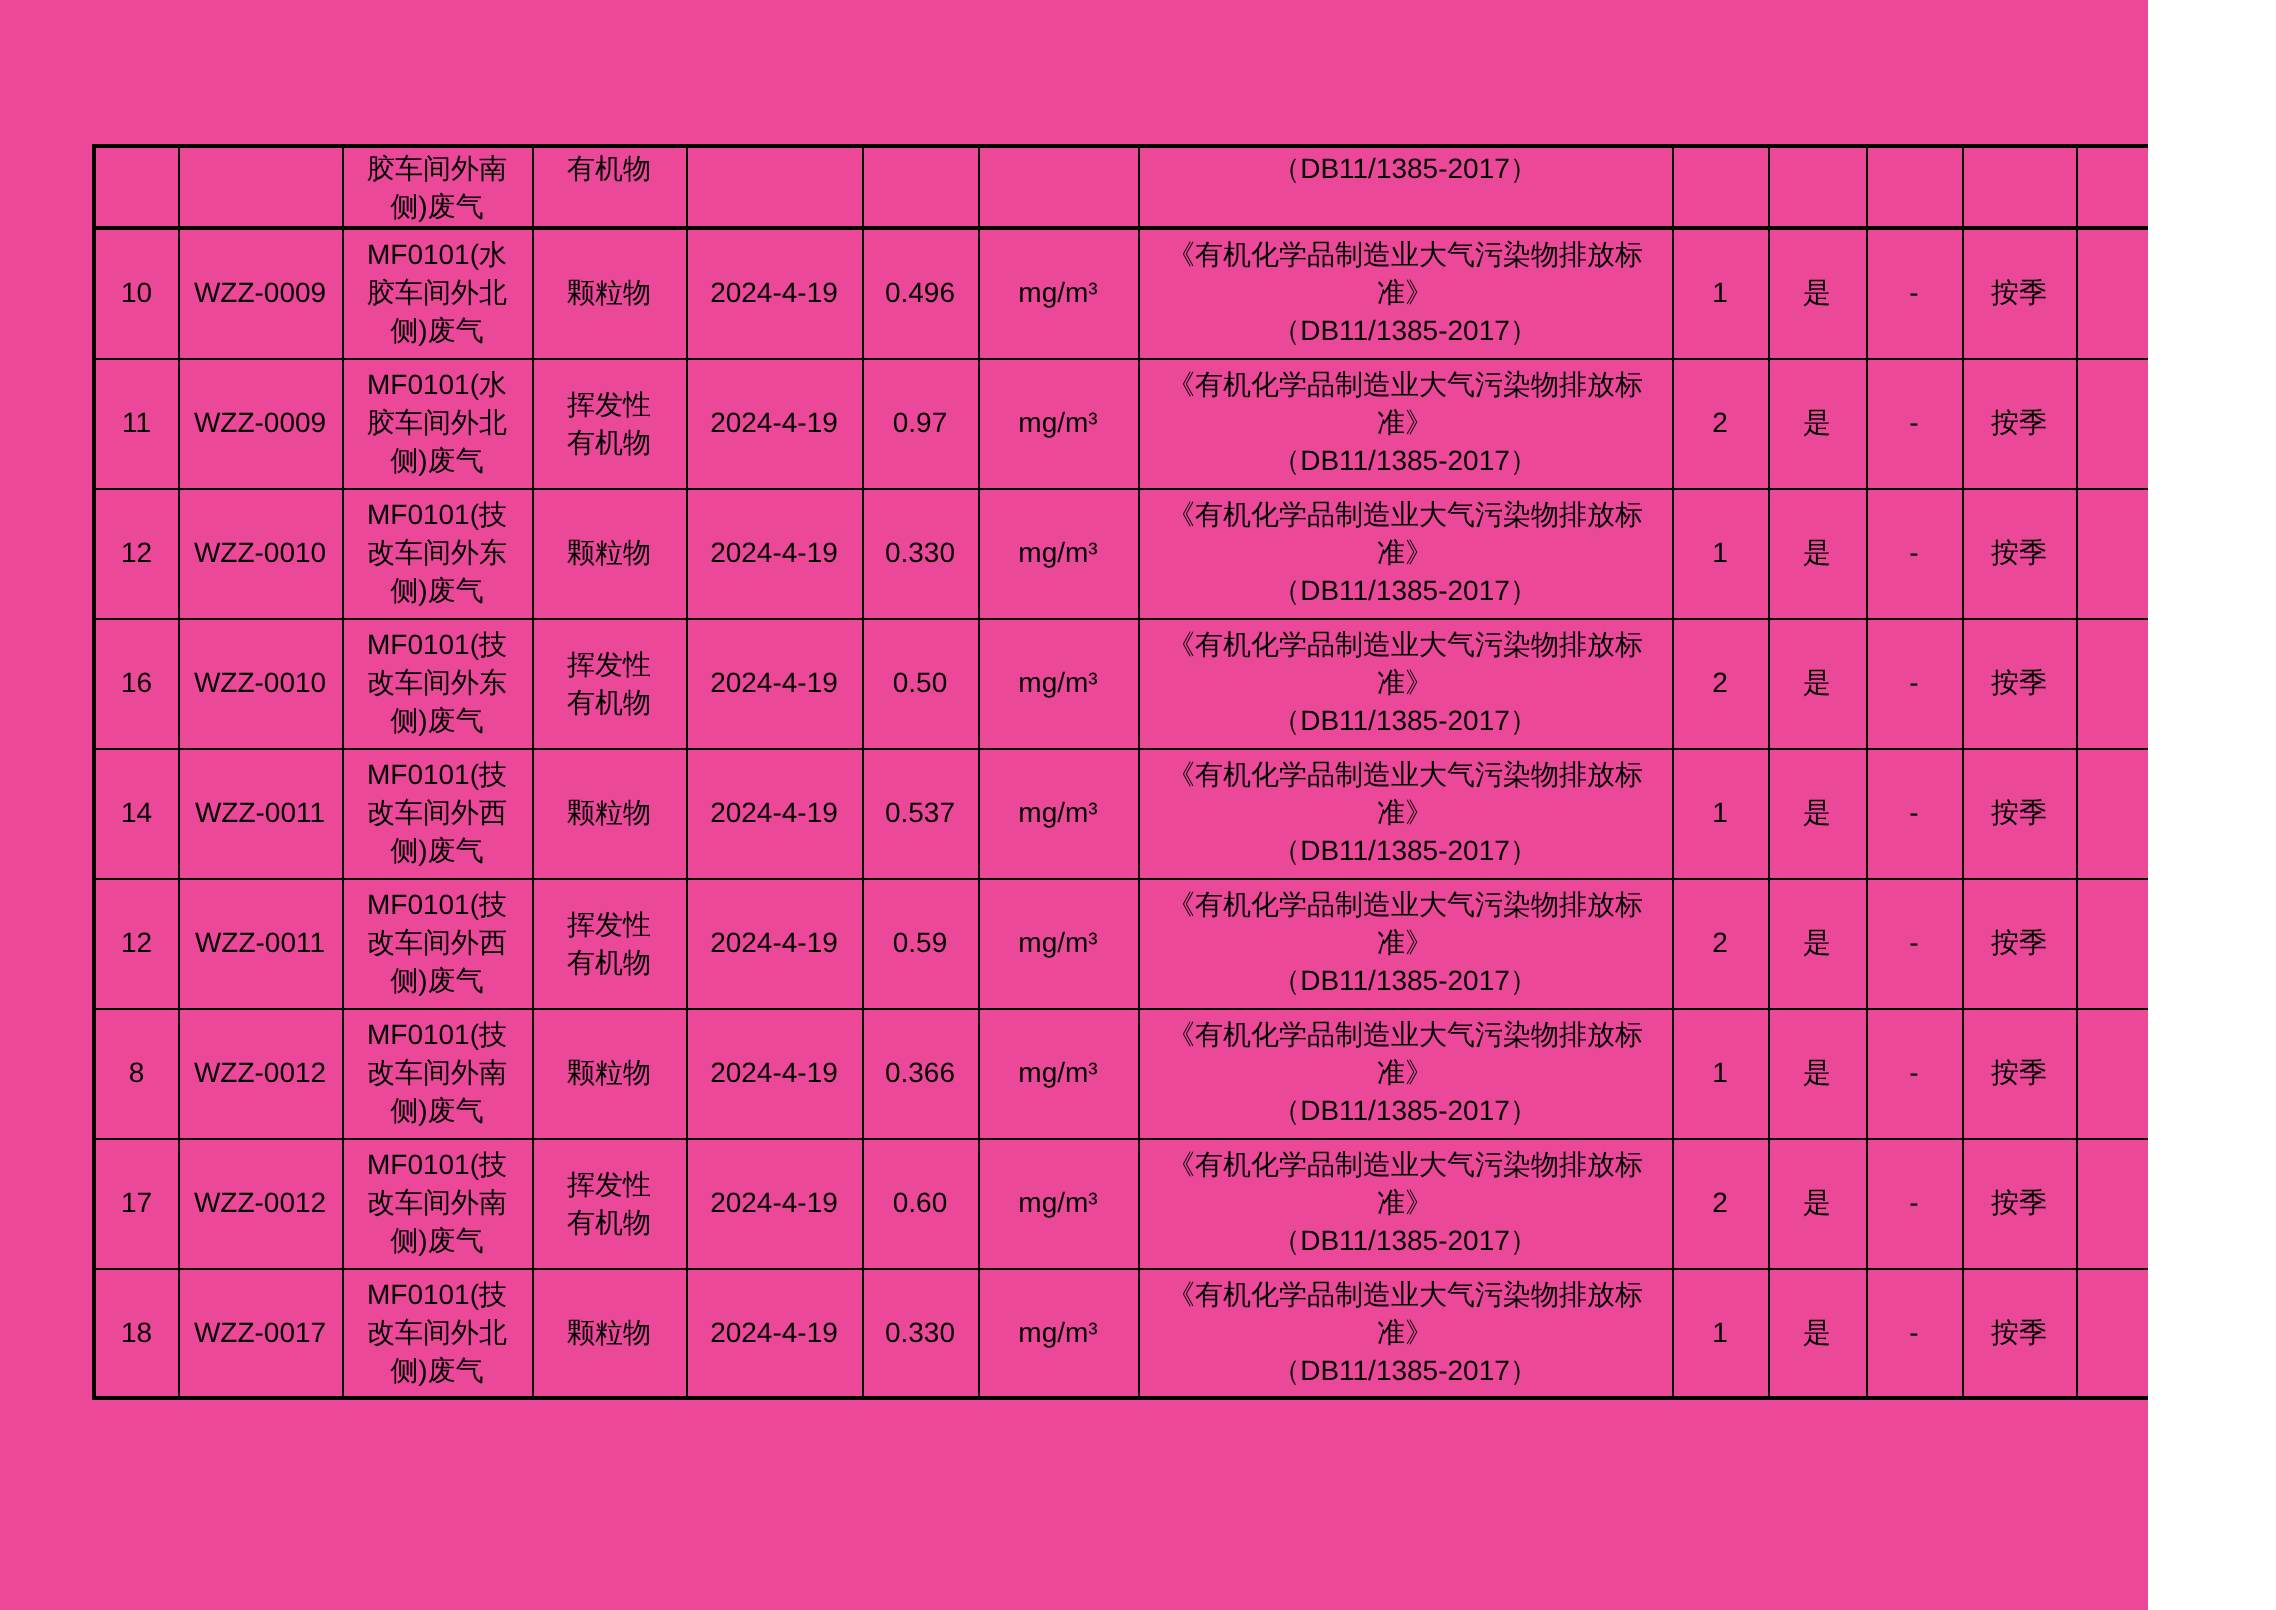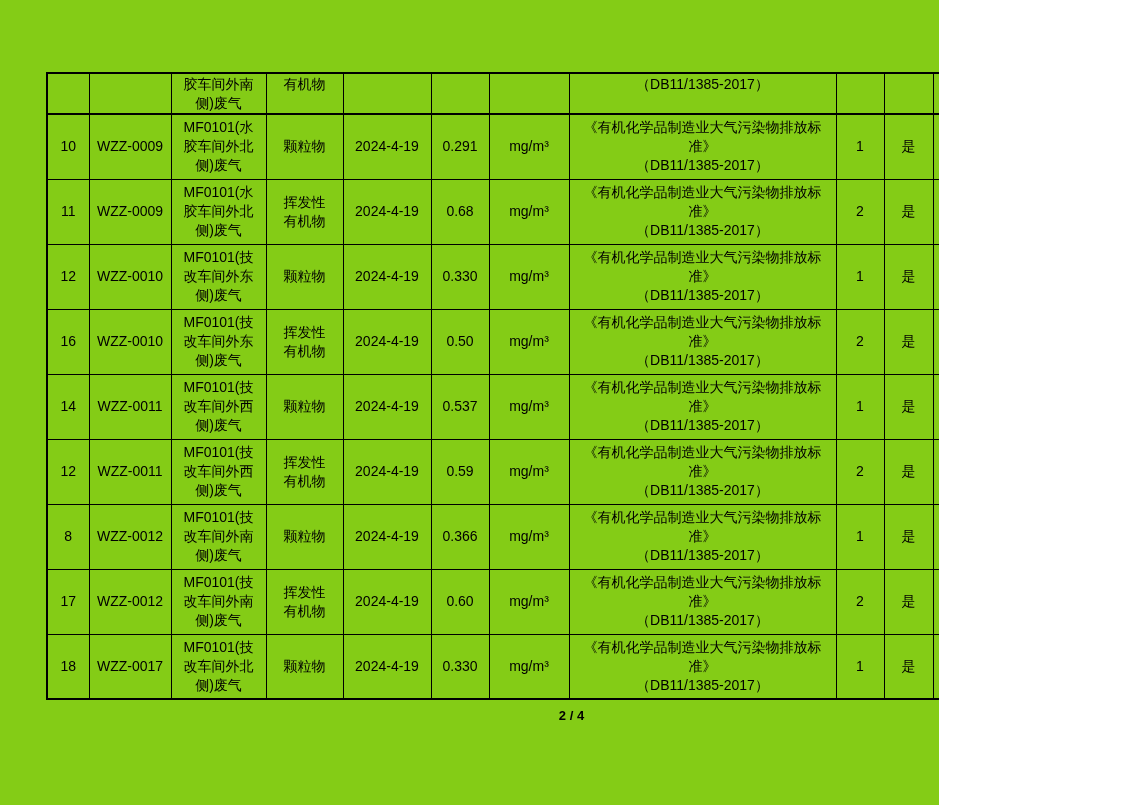--- a/index.html
+++ b/index.html
@@ -2,23 +2,23 @@
 <html><head>
 <meta charset="utf-8">
 <style>
   html, body {
     margin: 0;
     padding: 0;
     background: #ffffff;
   }
   .page {
     position: relative;
-    width: 939px;
+    width: 1074px;
     height: 805px;
-    background: #84cc16;
+    background: #ec4899;
     font-family: "Liberation Sans", sans-serif;
     color: #000000;
     overflow: hidden;
   }
   table.report-table {
     position: absolute;
     left: 46px;
     top: 72px;
     width: 1051px;
     table-layout: fixed;
@@ -106,40 +106,40 @@
         <td></td>
       </tr>
     <tr class="data-row">
     <td>10</td>
     <td>WZZ-0009</td>
     <td>MF0101(水
 胶车间外北
 侧)废气</td>
     <td>颗粒物</td>
     <td class="date-cell">2024-4-19</td>
-    <td>0.291</td>
+    <td>0.496</td>
     <td>mg/m³</td>
     <td class="standard-cell">《有机化学品制造业大气污染物排放标准》
 （DB11/1385-2017）</td>
     <td>1</td>
     <td>是</td>
     <td>-</td>
     <td>按季</td>
     <td></td>
   </tr>
         <tr class="data-row">
     <td>11</td>
     <td>WZZ-0009</td>
     <td>MF0101(水
 胶车间外北
 侧)废气</td>
     <td>挥发性
 有机物</td>
     <td class="date-cell">2024-4-19</td>
-    <td>0.68</td>
+    <td>0.97</td>
     <td>mg/m³</td>
     <td class="standard-cell">《有机化学品制造业大气污染物排放标准》
 （DB11/1385-2017）</td>
     <td>2</td>
     <td>是</td>
     <td>-</td>
     <td>按季</td>
     <td></td>
   </tr>
         <tr class="data-row">
@@ -267,15 +267,14 @@
 （DB11/1385-2017）</td>
     <td>1</td>
     <td>是</td>
     <td>-</td>
     <td>按季</td>
     <td></td>
   </tr>
       </tbody>
   </table>
 
-  <div class="page-footer">2 / 4</div>
 
 </div>
 
 </body></html>

